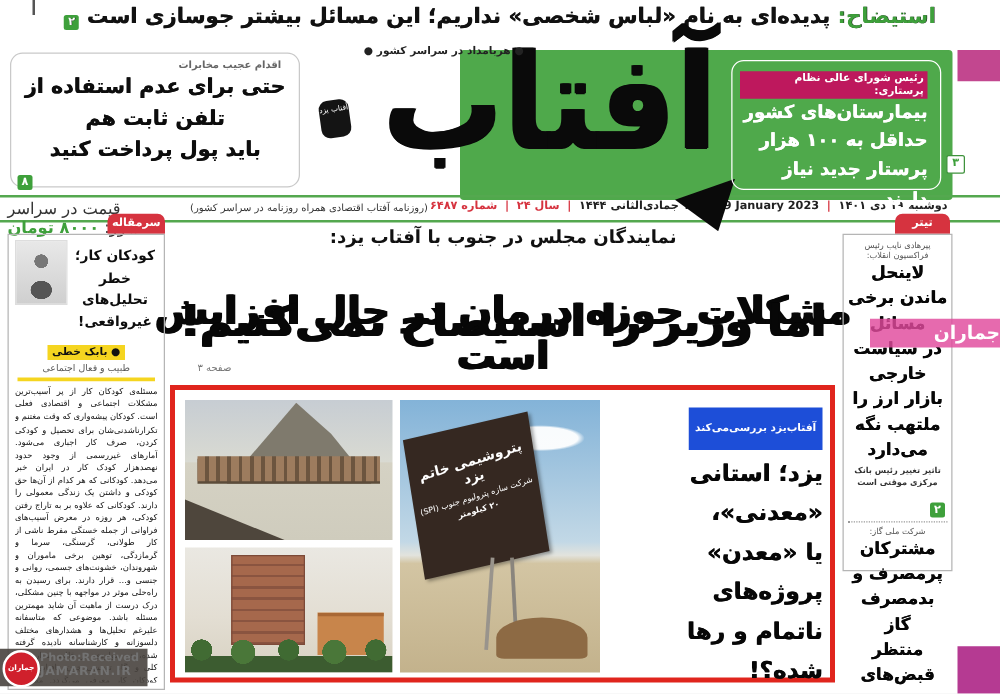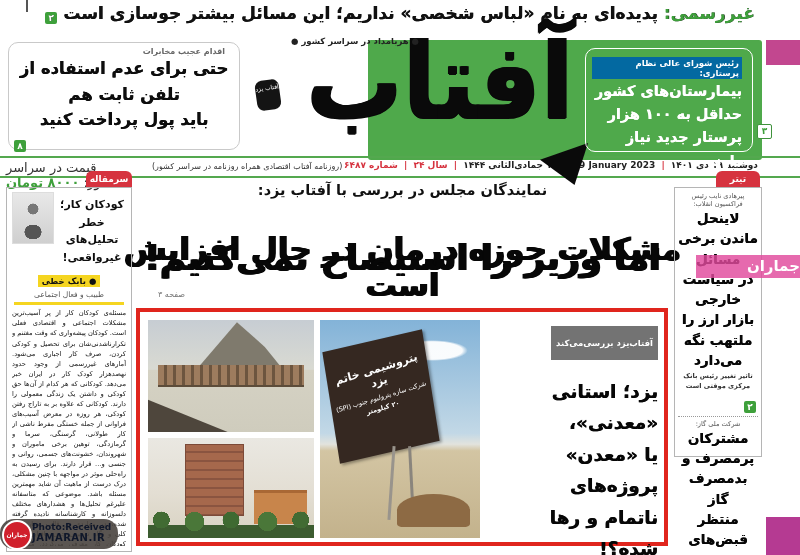--- a/index.html
+++ b/index.html
@@ -20,21 +20,21 @@
   .green-band{left:368px;top:40px;width:394px;height:120px;background:#4fa94b;border-radius:3px;}
   .logo{left:222px;top:22px;width:436px;text-align:center;font-size:96px;line-height:120px;font-weight:bold;
     color:#0a0a0a;z-index:3;transform:scaleY(1.1);text-shadow:1px 0 #0a0a0a,-1px 0 #0a0a0a,0 1px #0a0a0a;}
   .logo-tail{left:540px;top:143px;width:48px;height:42px;background:#0a0a0a;z-index:4;
     clip-path:polygon(100% 0,0 40%,72% 100%);}
   .tagline{left:250px;top:36px;width:210px;text-align:center;font-size:8.5px;font-weight:bold;color:#222;z-index:4;}
   .seal{left:256px;top:80px;width:24px;height:30px;background:#141414;border-radius:7px;color:#fff;
     font-size:6px;line-height:1.2;text-align:center;padding-top:4px;box-sizing:border-box;z-index:4;transform:rotate(-8deg);}
   .gi-box{left:585px;top:48px;width:168px;height:104px;border:1.5px solid #fff;border-radius:10px;z-index:4;
     direction:rtl;padding:8px 10px 0 6px;box-sizing:border-box;text-align:right;}
-  .gi-kicker{display:inline-block;font-size:8.5px;font-weight:bold;color:#fff;background:#0369a1;padding:1px 3px;}
+  .gi-kicker{display:inline-block;font-size:8.5px;font-weight:bold;color:#fff;background:#be185d;padding:1px 3px;}
   .gi-line{font-size:14.5px;font-weight:bold;color:#fff;line-height:1.6;text-shadow:0.3px 0 #fff;}
   .gi-badge{left:757px;top:124px;width:13px;height:13px;background:#fff;border:1px solid #3f923c;color:#3ea03b;
     font-size:9px;font-weight:bold;text-align:center;line-height:13px;border-radius:2px;z-index:5;}
   .magenta-top{left:766px;top:40px;width:34px;height:25px;background:#c2478f;}
   .magenta-bottom{left:766px;top:517px;width:34px;height:38px;background:#b53a92;}
 
   
   .tel-box{left:8px;top:42px;width:232px;height:108px;border:1.5px solid #c9c9c9;border-radius:10px;
     box-sizing:border-box;direction:rtl;text-align:center;padding-top:4px;}
   .tel-kicker{font-size:8px;color:#666;font-weight:bold;text-align:right;padding-right:14px;}
@@ -81,21 +81,21 @@
                linear-gradient(#83b3d8 0%,#c2d8e6 52%,#e2e3dd 57%,#d3c5a3 60%,#c3b28c 100%);}
   .pc-board{left:6%;top:9%;width:64%;height:52%;background:#352821;transform:rotate(-9deg) skewY(-4deg);
     direction:rtl;text-align:center;color:#fff;box-sizing:border-box;padding-top:14%;box-shadow:2px 2px 3px rgba(0,0,0,.35);}
   .pc-b1{font-size:11px;font-weight:bold;transform:rotate(-4deg);}
   .pc-b2{font-size:6.5px;margin-top:5px;transform:rotate(-4deg);}
   .pc-b3{font-size:6.5px;font-weight:bold;margin-top:3px;transform:rotate(-4deg);}
   .pc-leg1{left:44%;top:58%;width:3px;height:34%;background:#99948c;transform:rotate(4deg);}
   .pc-leg2{left:56%;top:58%;width:3px;height:34%;background:#8a857d;transform:rotate(-3deg);}
   .pc-mound{right:6%;bottom:5%;width:46%;height:15%;background:#8d6a44;border-radius:55% 55% 10% 10%;}
   .rb-text{left:350px;top:14px;width:168px;direction:rtl;text-align:right;}
-  .rb-tag{display:inline-block;background:#737373;color:#fff;font-size:8.5px;font-weight:bold;padding:12px 5px;margin-bottom:16px;}
+  .rb-tag{display:inline-block;background:#1d4ed8;color:#fff;font-size:8.5px;font-weight:bold;padding:12px 5px;margin-bottom:4px;}
   .rb-h{font-size:18.5px;font-weight:bold;color:#070707;line-height:1.7;text-shadow:0.5px 0 #070707;}
   .rb-body{font-size:8.2px;color:#222;text-align:justify;line-height:1.75;margin-top:9px;font-weight:bold;}
 
   
   .price-line{left:6px;top:160px;width:126px;font-size:13px;color:#333;direction:rtl;text-align:left;}
   .price-line .green{color:#3ea03b;font-weight:bold;}
   .red-tab{background:#d6333f;color:#fff;font-size:9px;font-weight:bold;text-align:center;
     border-radius:6px 6px 0 0;height:16px;line-height:16px;}
   .ed-tab{left:86px;top:171px;width:46px;}
   .ed-box{left:6px;top:187px;width:126px;height:365px;border:1px solid #b5b5b5;box-sizing:border-box;
@@ -104,22 +104,22 @@
   .ed-photo{width:42px;height:52px;flex:0 0 42px;
     background:radial-gradient(circle 9px at 50% 32%,#777 60%,transparent 62%),
                radial-gradient(ellipse 14px 12px at 50% 78%,#555 60%,transparent 62%),
                linear-gradient(#e8e8e8,#cfcfcf);border:1px solid #ddd;box-sizing:border-box;}
   .ed-title{flex:1;text-align:center;font-size:11px;font-weight:bold;color:#0d0d0d;line-height:1.6;padding-top:4px;}
   .ed-author-row{text-align:center;margin-top:3px;}
   .ed-author{display:inline-block;background:#f5d520;font-size:8.5px;font-weight:bold;color:#111;padding:1px 4px;}
   .ed-role{text-align:center;font-size:7.5px;color:#555;margin-top:2px;}
   .ed-sep{height:3px;background:#f5d520;margin:3px 2px;}
   .ed-body{font-size:6.7px;line-height:1.5;text-align:justify;color:#111;margin-top:2px;overflow:hidden;height:238px;}
-  .wm-band{left:0;top:519px;width:118px;height:30px;background:rgba(72,67,62,.9);color:#0f172a;z-index:6;
-    padding-left:32px;box-sizing:border-box;border-radius:14px;}
+  .wm-band{left:0;top:519px;width:118px;height:30px;background:rgba(72,67,62,.9);color:#737373;z-index:6;
+    padding-left:32px;box-sizing:border-box;}
   .wm-l1{font-size:9px;font-weight:bold;margin-top:3px;}
   .wm-l2{font-size:10px;font-weight:bold;letter-spacing:.5px;}
   .wm-circle{left:2px;top:520px;width:26px;height:26px;border-radius:50%;background:#d0202c;border:2px solid #fff;
     color:#fff;font-size:6px;font-weight:bold;text-align:center;line-height:26px;z-index:7;}
 
   
   .sb-tab{left:716px;top:171px;width:44px;}
   .sb-box{left:674px;top:187px;width:88px;height:270px;border:1px solid #b5b5b5;box-sizing:border-box;
     direction:rtl;text-align:center;padding:4px 3px;}
   .sb-kicker{font-size:6.6px;color:#555;}
@@ -129,21 +129,21 @@
   .jamaran-stamp{left:696px;top:255px;width:104px;height:23px;background:rgba(224,73,156,.82);z-index:8;
     color:#fff;font-size:15px;font-weight:bold;line-height:23px;text-align:right;padding-left:2px;
     overflow:hidden;direction:rtl;letter-spacing:8px;box-sizing:border-box;}
 </style>
 </head>
 <body>
 
 <div class="page">
 
   <div class="abs top-banner rtl">
-    <span class="kick">غیررسمی:</span>
+    <span class="kick">استیضاح:</span>
     <span>پدیده‌ای به نام «لباس شخصی» نداریم؛ این مسائل بیشتر جوسازی است</span>
     <span class="badge">۲</span>
   </div>
   <div class="abs crop-mark" style="left:26px;"></div>
 
   <div class="abs green-band"></div>
   <div class="abs magenta-top"></div>
   <div class="abs tagline rtl">● هربامداد در سراسر کشور ●</div>
   <div class="abs logo rtl">آفتاب</div>
   <div class="abs logo-tail"></div>
@@ -172,21 +172,21 @@
     <span dir="ltr">09 January 2023</span>
     <span class="sep">|</span>
     <span>۱۶ جمادی‌الثانی ۱۴۴۴</span>
     <span class="sep">|</span>
     <span class="red">سال ۲۴</span>
     <span class="sep">|</span>
     <span class="red">شماره ۶۴۸۷</span>
   </div>
   <div class="abs date-note">(روزنامه آفتاب اقتصادی همراه روزنامه در سراسر کشور)</div>
 
-  <div class="abs main-kicker">نمایندگان مجلس در بررسی با آفتاب یزد:</div>
+  <div class="abs main-kicker">نمایندگان مجلس در جنوب با آفتاب یزد:</div>
   <div class="abs main-h1">مشکلات حوزه درمان در حال افزایش است</div>
   <div class="abs main-h2">اما وزیر را استیضاح نمی‌کنیم!</div>
   <div class="abs main-pageref">صفحه ۳</div>
 
   <div class="abs red-frame">
     <div class="abs photo photoA">
       <div class="abs pa-mountain"></div>
       <div class="abs pa-building"></div>
       <div class="abs pa-shadow"></div>
     </div>

